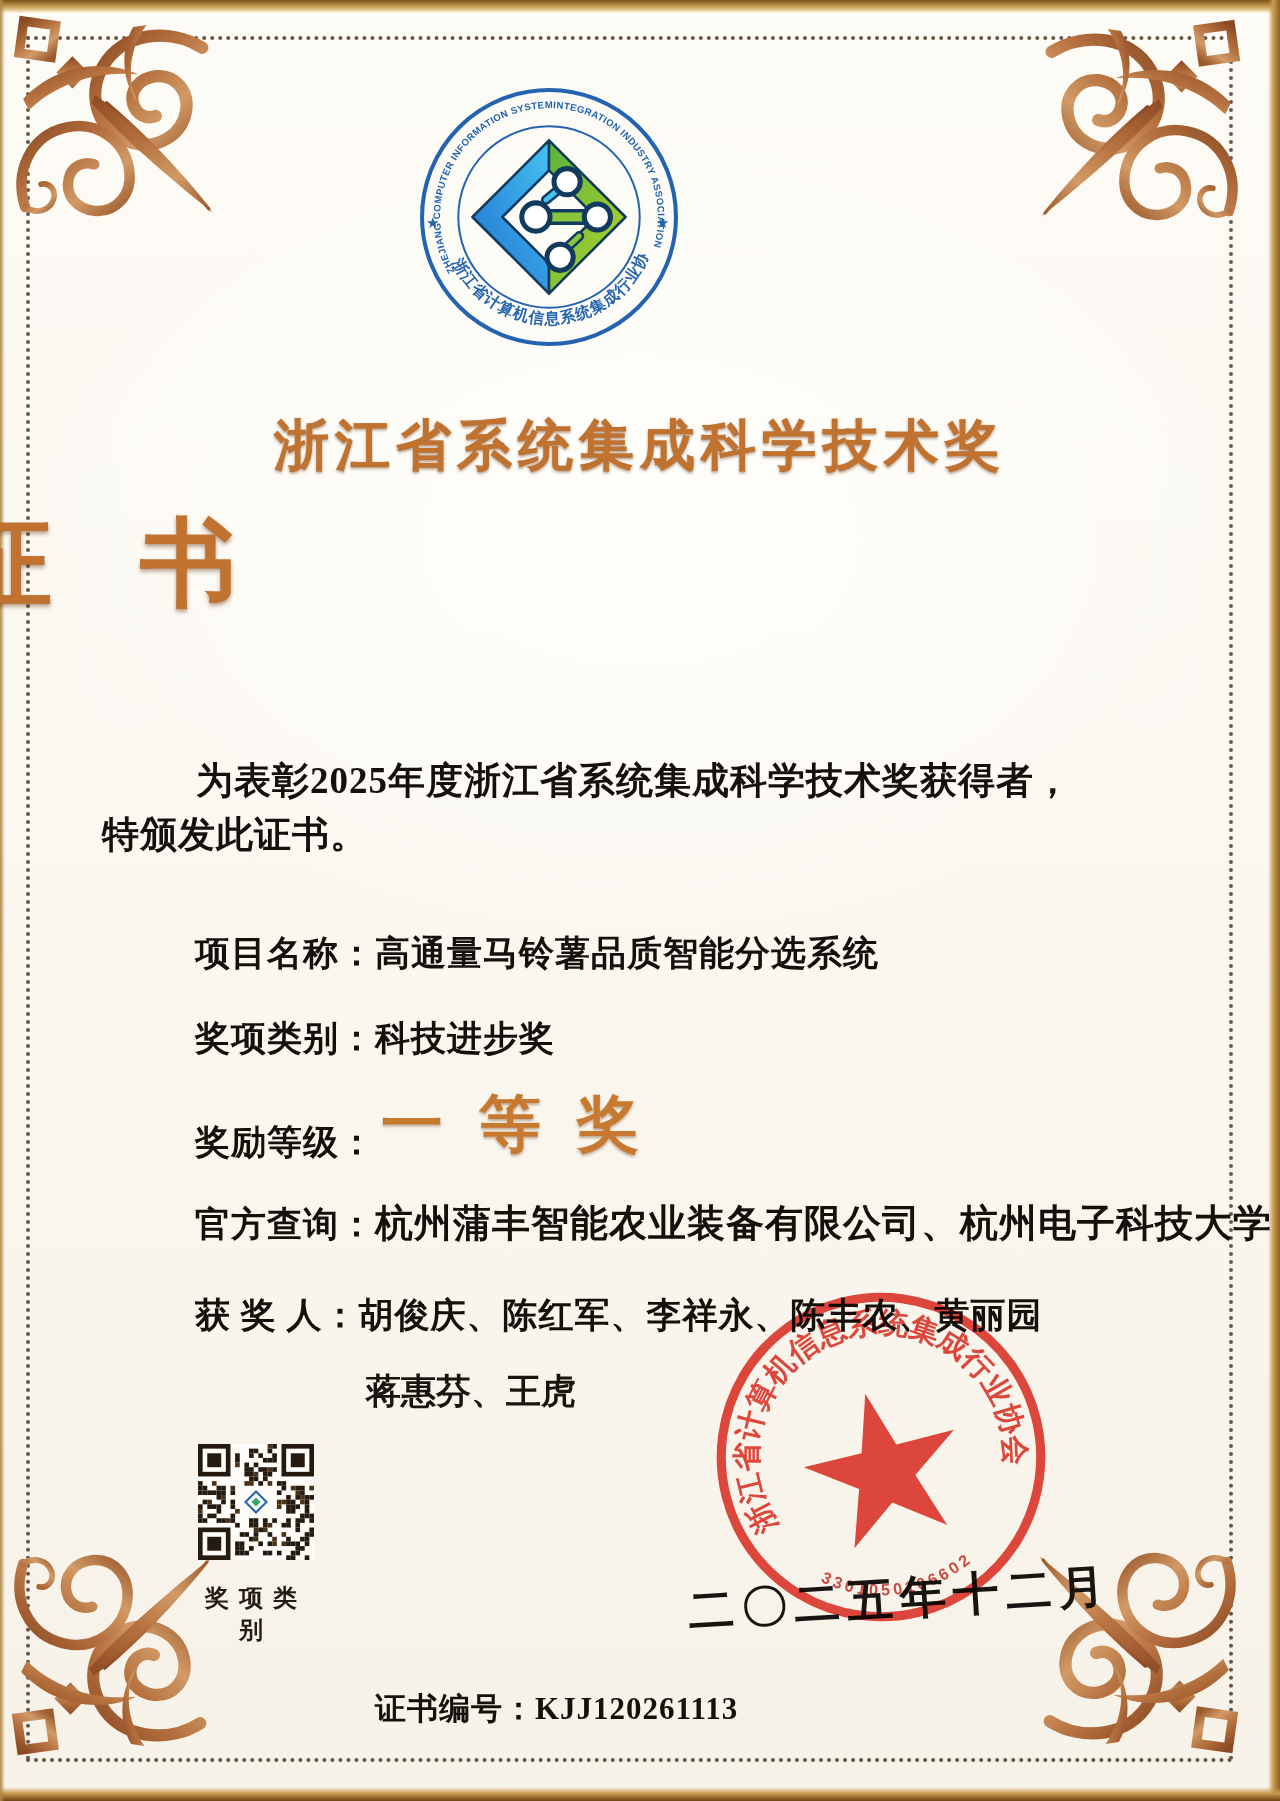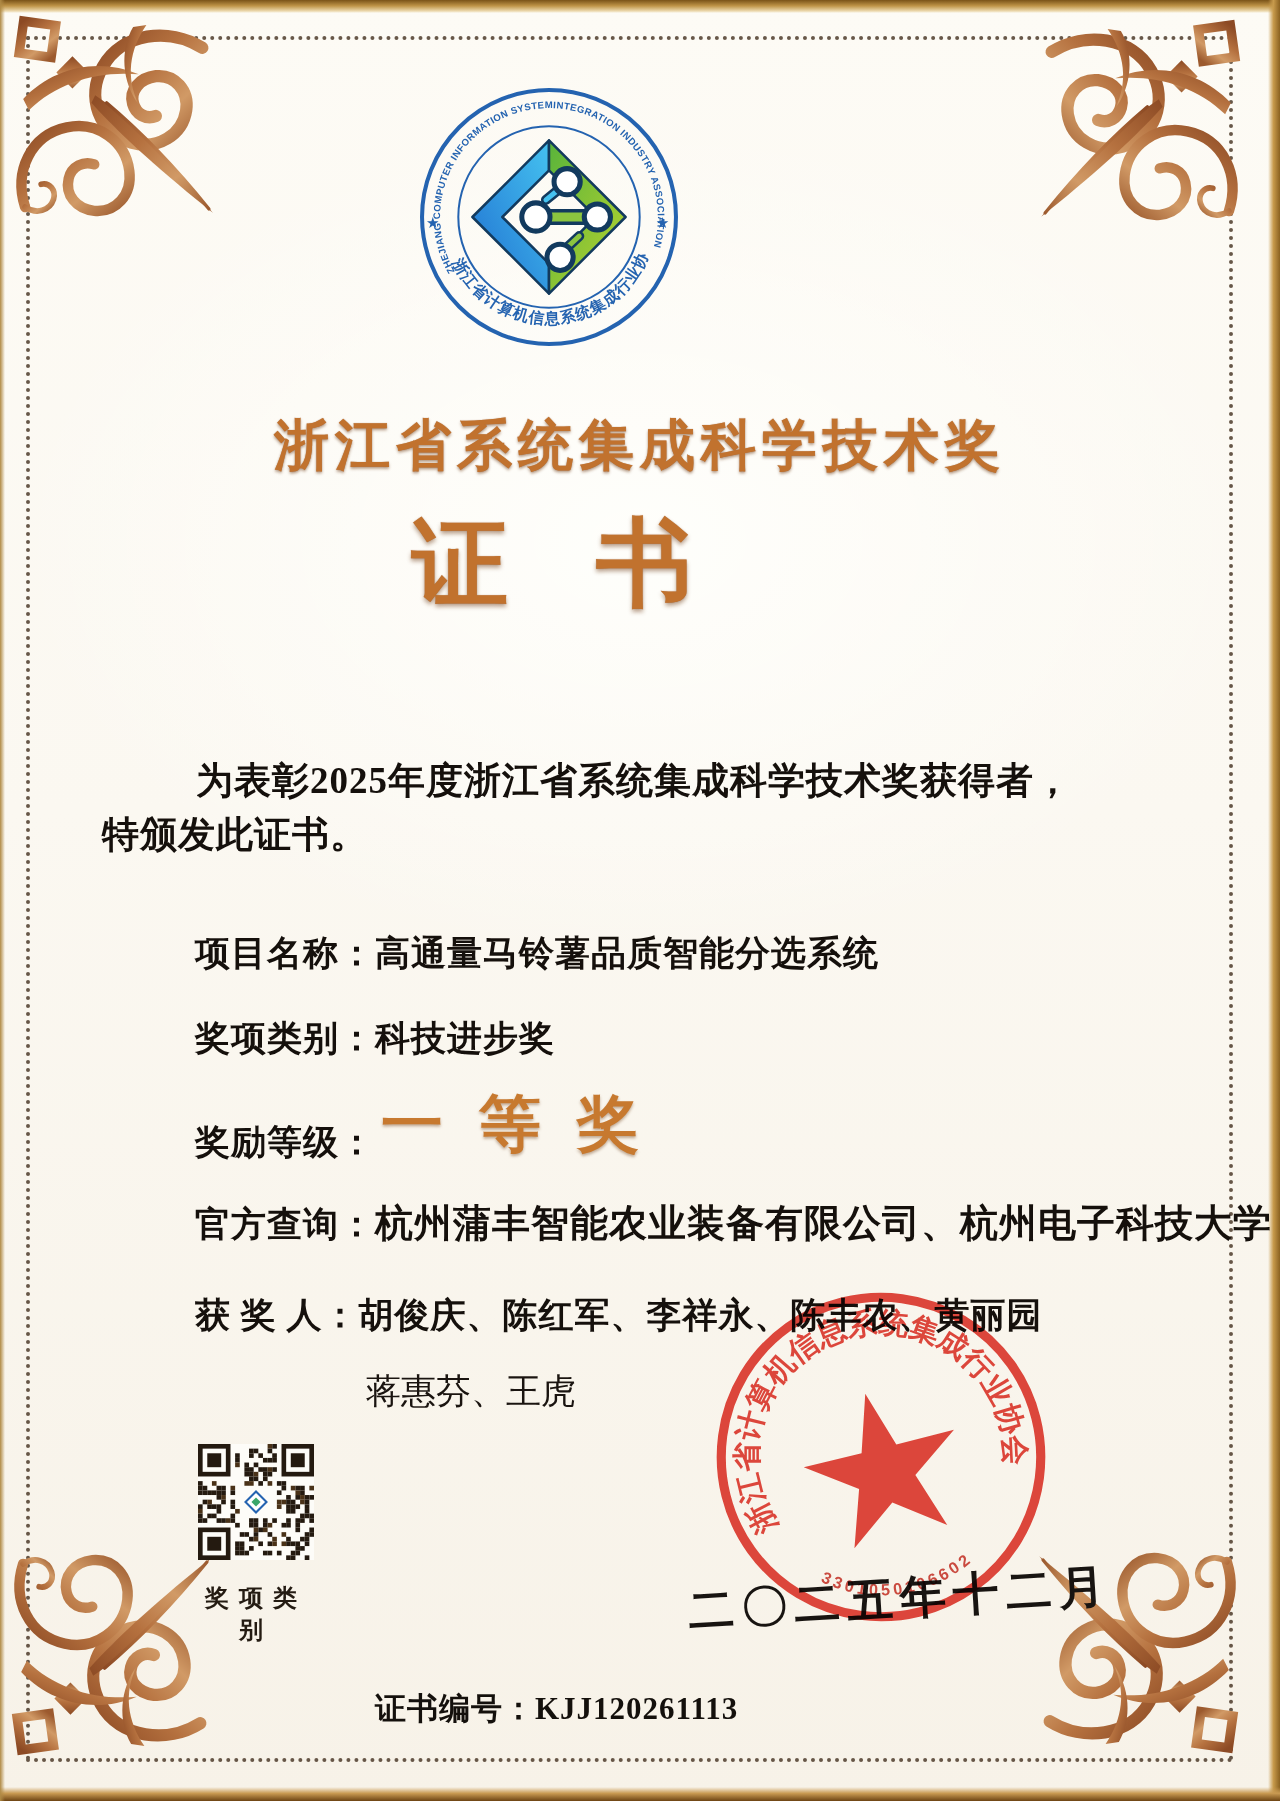--- a/index.html
+++ b/index.html
@@ -20,34 +20,34 @@
   .corner{position:absolute;width:218px;height:218px;z-index:3;}
   .corner-tl{left:8px;top:8px;}
   .corner-tr{right:34px;top:12px;transform:scaleX(-1);}
   .corner-bl{left:6px;bottom:38px;transform:scaleY(-1);}
   .corner-br{right:36px;bottom:40px;transform:scale(-1,-1);}
   .content{position:absolute;inset:0;z-index:4;}
 
   .assoc-logo{position:absolute;left:418px;top:86px;width:262px;height:262px;}
   .cert-title{position:absolute;left:0;right:0;top:392px;text-align:center;font-size:55px;font-weight:800;
     letter-spacing:6px;color:#c1722e;text-shadow:0 2px 3px rgba(105,52,10,.45),0 0 1px rgba(140,70,20,.6);margin-top:17px;}
-  .cert-subtitle{position:absolute;left:0;right:0;top:500px;text-align:center;}
+  .cert-subtitle{position:absolute;left:0;right:0;top:500px;}
   .cert-subtitle span{display:inline-block;font-size:96px;font-weight:800;letter-spacing:88px;transform:translateX(-44px);
     color:#c1722e;text-shadow:0 3px 4px rgba(105,52,10,.45),0 0 1px rgba(140,70,20,.6);}
   .body-line{position:absolute;font-size:37px;font-weight:700;letter-spacing:1px;color:#15100c;}
   .body-line1{left:102px;top:756px;text-indent:94px;width:1000px;}
   .body-line2{left:102px;top:810px;}
   .field{position:absolute;left:195px;font-size:35px;font-weight:700;color:#15100c;white-space:nowrap;}
   .field .flabel{letter-spacing:1px;}
   .field .fvalue{font-weight:800;letter-spacing:1px;}
   .field-grade{display:flex;align-items:flex-end;}
   .grade-value{display:inline-block;font-size:62px;font-weight:800;letter-spacing:36px;transform:translateX(6px);
     color:#c7792f;text-shadow:0 2px 3px rgba(105,52,10,.4);}
   .field-units .fvalue{font-size:38px;margin-top:26px;}
-  .winners-cont{position:absolute;left:366px;top:1368px;font-size:35px;font-weight:400;white-space:nowrap;}
+  .winners-cont{position:absolute;left:366px;top:1368px;font-size:35px;font-weight:700;white-space:nowrap;}
   .qr-block{position:absolute;left:198px;top:1444px;width:116px;}
   .qr-svg{width:116px;height:116px;display:block;}
   .qr-caption{margin-top:22px;font-size:24px;font-weight:700;letter-spacing:10px;color:#241b12;text-align:center;}
   .date-line{position:absolute;left:688px;top:1568px;font-size:46px;font-weight:600;letter-spacing:7px;
     color:#181411;transform:rotate(-3.5deg);z-index:5;white-space:nowrap;}
   .seal{position:absolute;left:706px;top:1282px;width:350px;height:350px;z-index:6;
     transform:rotate(-14deg);opacity:.9;mix-blend-mode:multiply;}
   .cert-no{position:absolute;left:343px;top:1688px;font-size:31px;font-weight:800;letter-spacing:1px;color:#14100c;white-space:nowrap;margin-left:32px;}
   .cert-no .num{font-family:"Liberation Serif","DejaVu Serif",serif;}
   .arc-sans{font-family:"Liberation Sans","DejaVu Sans",sans-serif;}

